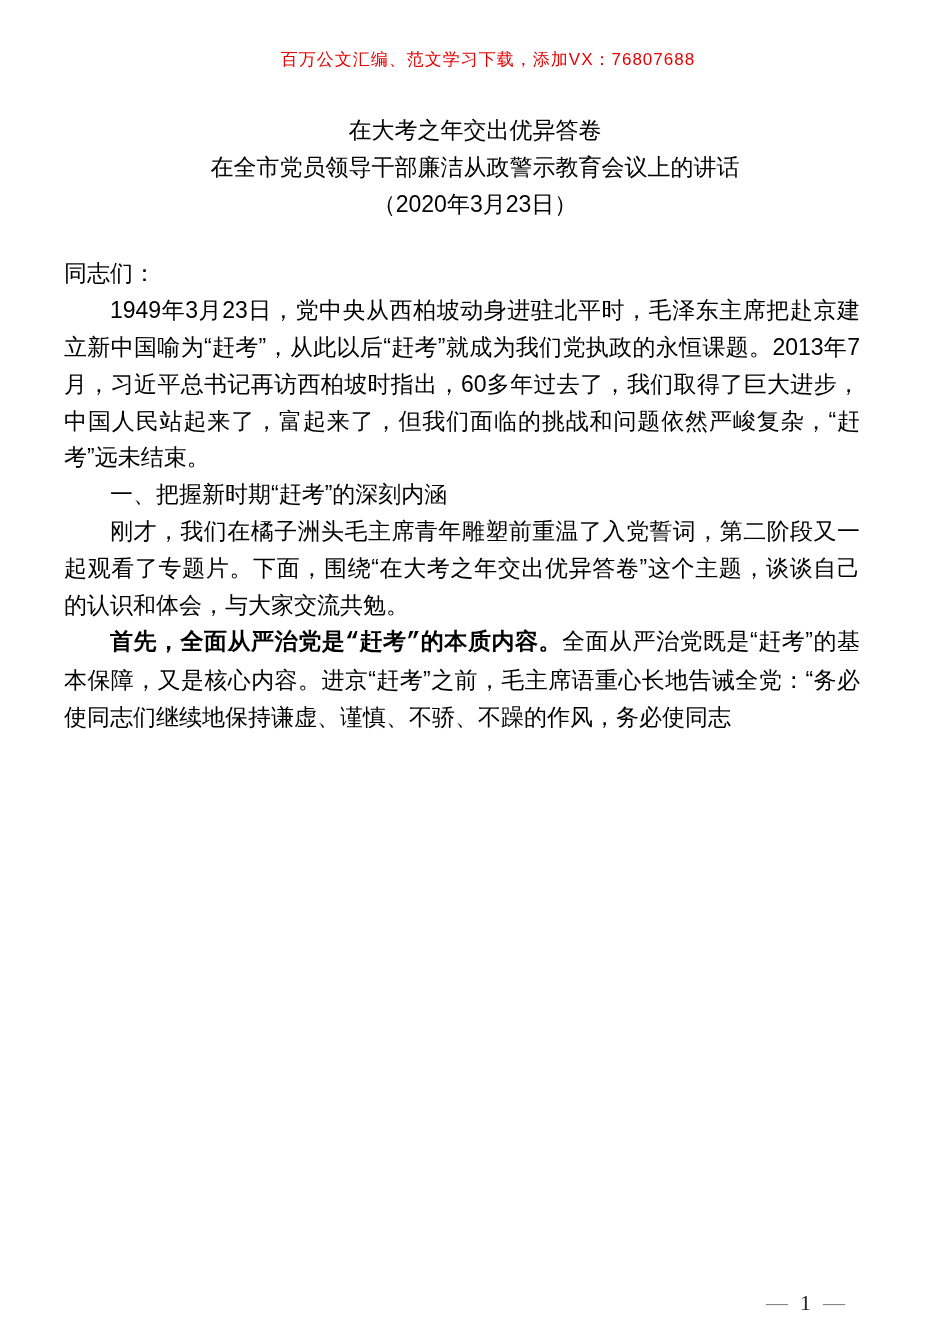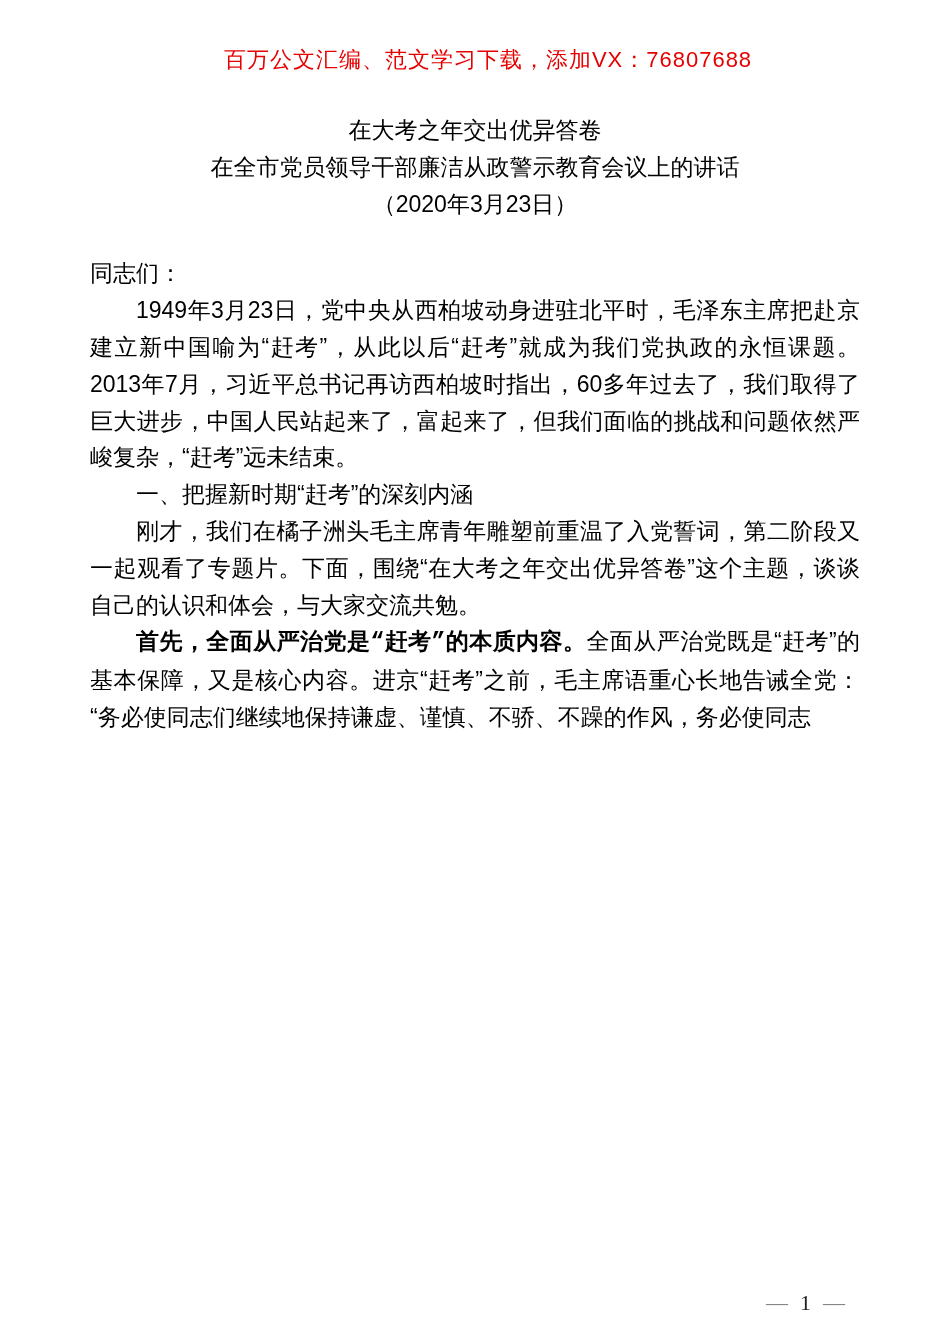--- a/index.html
+++ b/index.html
@@ -13,34 +13,34 @@
     width: 950px;
     height: 1344px;
     margin: 0 auto;
     background: #ffffff;
     overflow: hidden;
     color: #000000;
   }
   .notice {
     margin-top: 45px;
     text-align: center;
-    font-size: 22px;
+    font-size: 17px;
     line-height: 30px;
     letter-spacing: 1px;
     margin-left: 26px;
   }
   .title-block {
     margin-top: 37px;
     text-align: center;
     font-size: 23px;
     line-height: 36.8px;
     color: #000000;
   }
   .doc-body {
-    margin: 33px 90px 0 90px;
+    margin: 33px 90px 0 64px;
     font-size: 23px;
     line-height: 36.8px;
     text-align: justify;
     text-justify: inter-character;
     color: #000000;
   }
   .doc-body p {
     margin: 0;
     padding: 0;
   }

